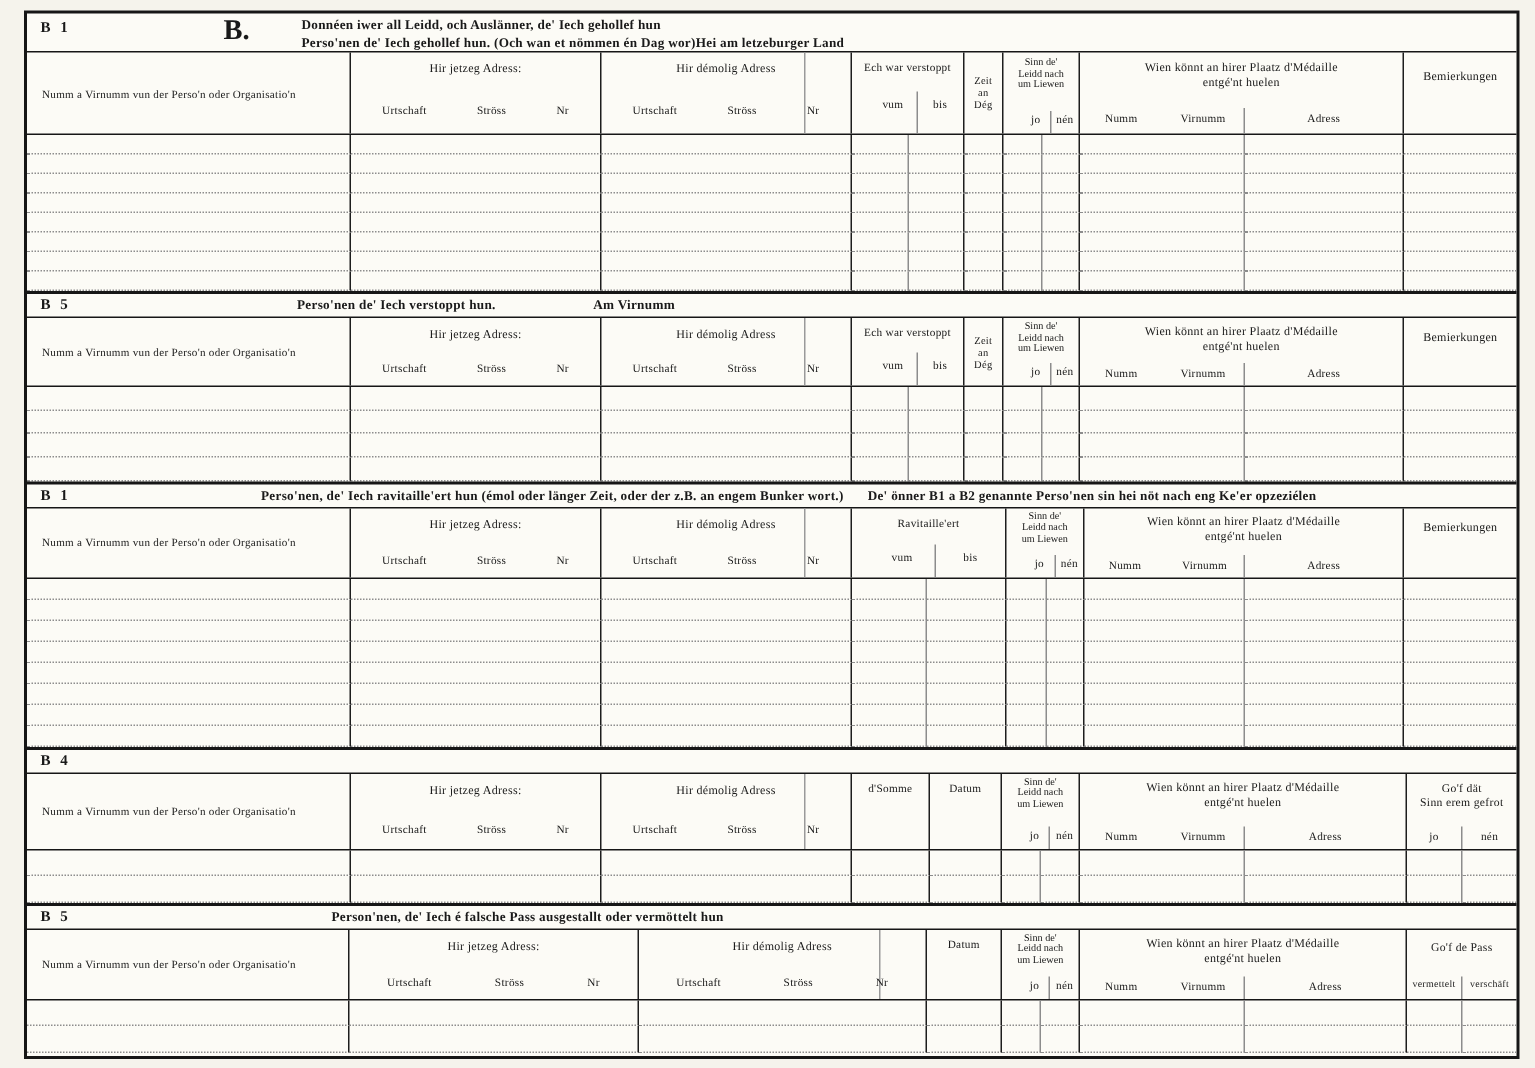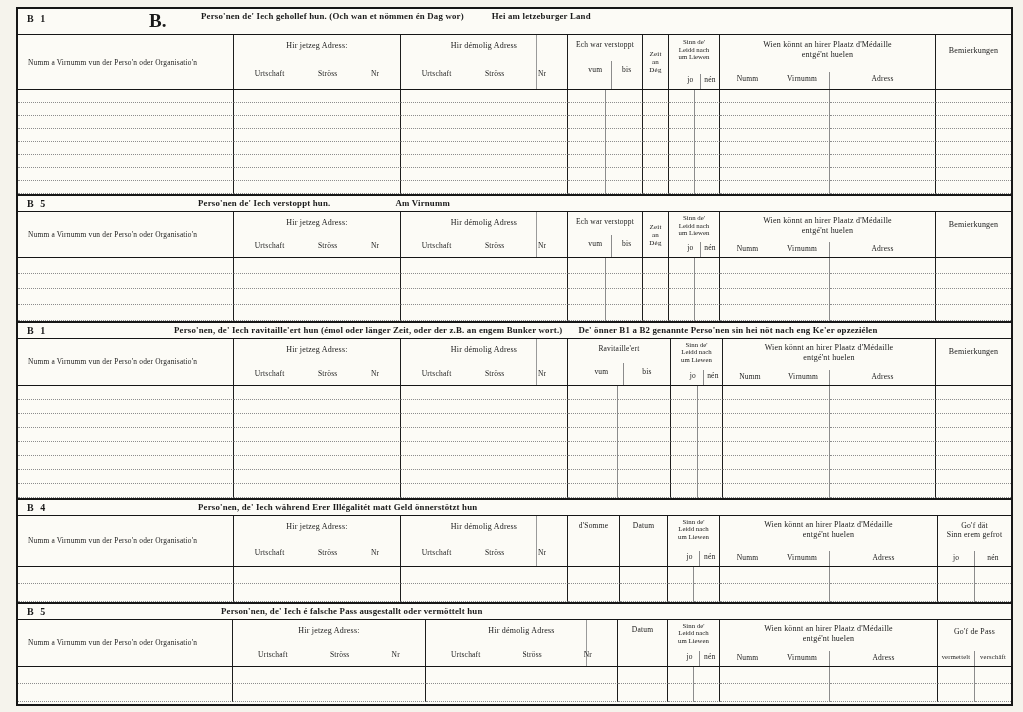--- a/index.html
+++ b/index.html
@@ -14,21 +14,21 @@
     border:2px solid #161616;background:#fcfbf6;
     display:flex;flex-direction:column;box-sizing:border-box;
   }
   .section{display:flex;flex-direction:column;flex:0 0 auto}
   .section + .section{border-top:2px solid #161616}
   
   .tbar{position:relative;border-bottom:1.5px solid #161616;box-sizing:border-box;flex:0 0 auto;white-space:nowrap}
   .slabel{position:absolute;font-size:10px;font-weight:bold;letter-spacing:2px}
   .bigb{position:absolute;font-size:19px;font-weight:bold;line-height:20px}
   .ttext{position:absolute;font-size:8.8px;font-weight:bold;line-height:11.5px;letter-spacing:.2px}
-  .gap28{margin-left:28px}
+  .gap28{}
   .gap16{margin-left:16px}
   
   .hrow{display:flex;border-bottom:1.8px solid #161616;box-sizing:border-box;flex:0 0 auto}
   .hc{box-sizing:border-box;flex:0 0 auto;position:relative;text-align:center;font-size:8px;letter-spacing:.2px}
   .c{border-right:1.7px solid #1d1d1d}
   .t{border-right:1px solid #8c8c8c}
   .hc-numm{display:flex;align-items:center;text-align:right;padding-left:10px;font-size:7.4px}
   .adr-top{margin-top:6px;font-size:8px}
   .adr-sub{position:absolute;bottom:11px;left:4px;right:4px;display:flex;justify-content:space-around;font-size:7.5px}
   .nrline{position:absolute;top:0;bottom:0;right:30px;width:1px;background:#9a9a9a}
@@ -55,20 +55,21 @@
 </head>
 <body>
 
 <div class="form">
 
   <div class="section">
     <div class="tbar" style="height:26px">
       <span class="slabel" style="left:9px;top:4px">B 1</span>
       <span class="bigb" style="left:131px;top:2px">B.</span>
       <div class="ttext" style="left:183px;top:2px">
+        <div>Donnéen iwer all Leidd, och Auslänner, de' Iech gehollef hun</div>
         <div><span>Perso'nen de' Iech gehollef hun. (Och wan et nömmen én Dag wor)</span><span class="gap28">Hei am letzeburger Land</span></div>
       </div>
     </div>
     <div class="hrow" style="height:55px">
       <div class="hc hc-numm c" style="width:216px">
           <span>Numm a Virnumm vun der Perso'n oder Organisatio'n</span>
         </div>
       <div class="hc c" style="width:167px">
         <div class="adr-top">Hir jetzeg Adress:</div>
         <div class="adr-sub">
@@ -518,21 +519,20 @@
           <i class="dc t" style="width:107px"></i>
           <i class="dc c" style="width:106px"></i>
           <i class="dc" style="width:75px"></i>
         </div>
     </div>
   </div>
 
   <div class="section">
     <div class="tbar" style="height:16px">
       <span class="slabel" style="left:9px;top:2px">B 4</span>
-      <div class="ttext" style="left:180px;top:2px"><span>Perso'nen, de' Iech während Erer Illégalitét matt Geld önnerstötzt hun</span></div>
     </div>
     <div class="hrow" style="height:51px">
       <div class="hc hc-numm c" style="width:216px">
           <span>Numm a Virnumm vun der Perso'n oder Organisatio'n</span>
         </div>
       <div class="hc c" style="width:167px">
         <div class="adr-top">Hir jetzeg Adress:</div>
         <div class="adr-sub" style="bottom:9px">
             <span>Urtschaft</span>
             <span>Ströss</span>

